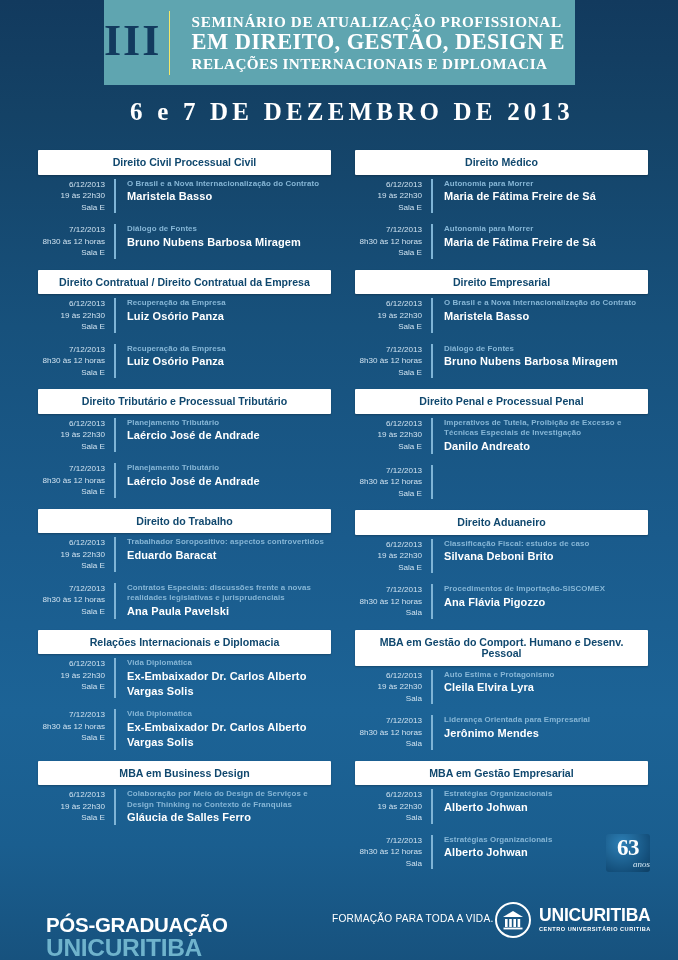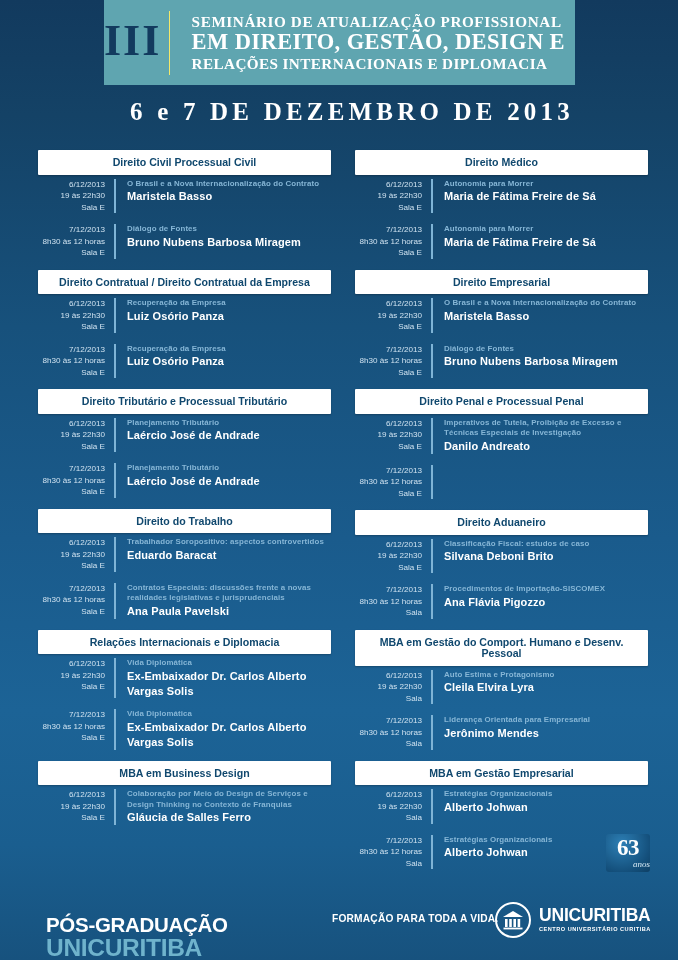--- a/index.html
+++ b/index.html
@@ -207,21 +207,21 @@
     font-size: 24.5px;
     font-weight: bold;
     color: #6fb3cc;
     letter-spacing: -0.3px;
     line-height: 1.0;
   }
   .tagline {
     position: absolute;
     left: 332px; top: 37px;
     font-size: 10.2px;
-    font-weight: bold;
+    font-weight: normal;
     color: #ffffff;
     letter-spacing: 0.2px;
   }
   .uni-block {
     position: absolute;
     left: 495px; top: 26px;
     display: flex;
     align-items: center;
     gap: 8px;
   }

